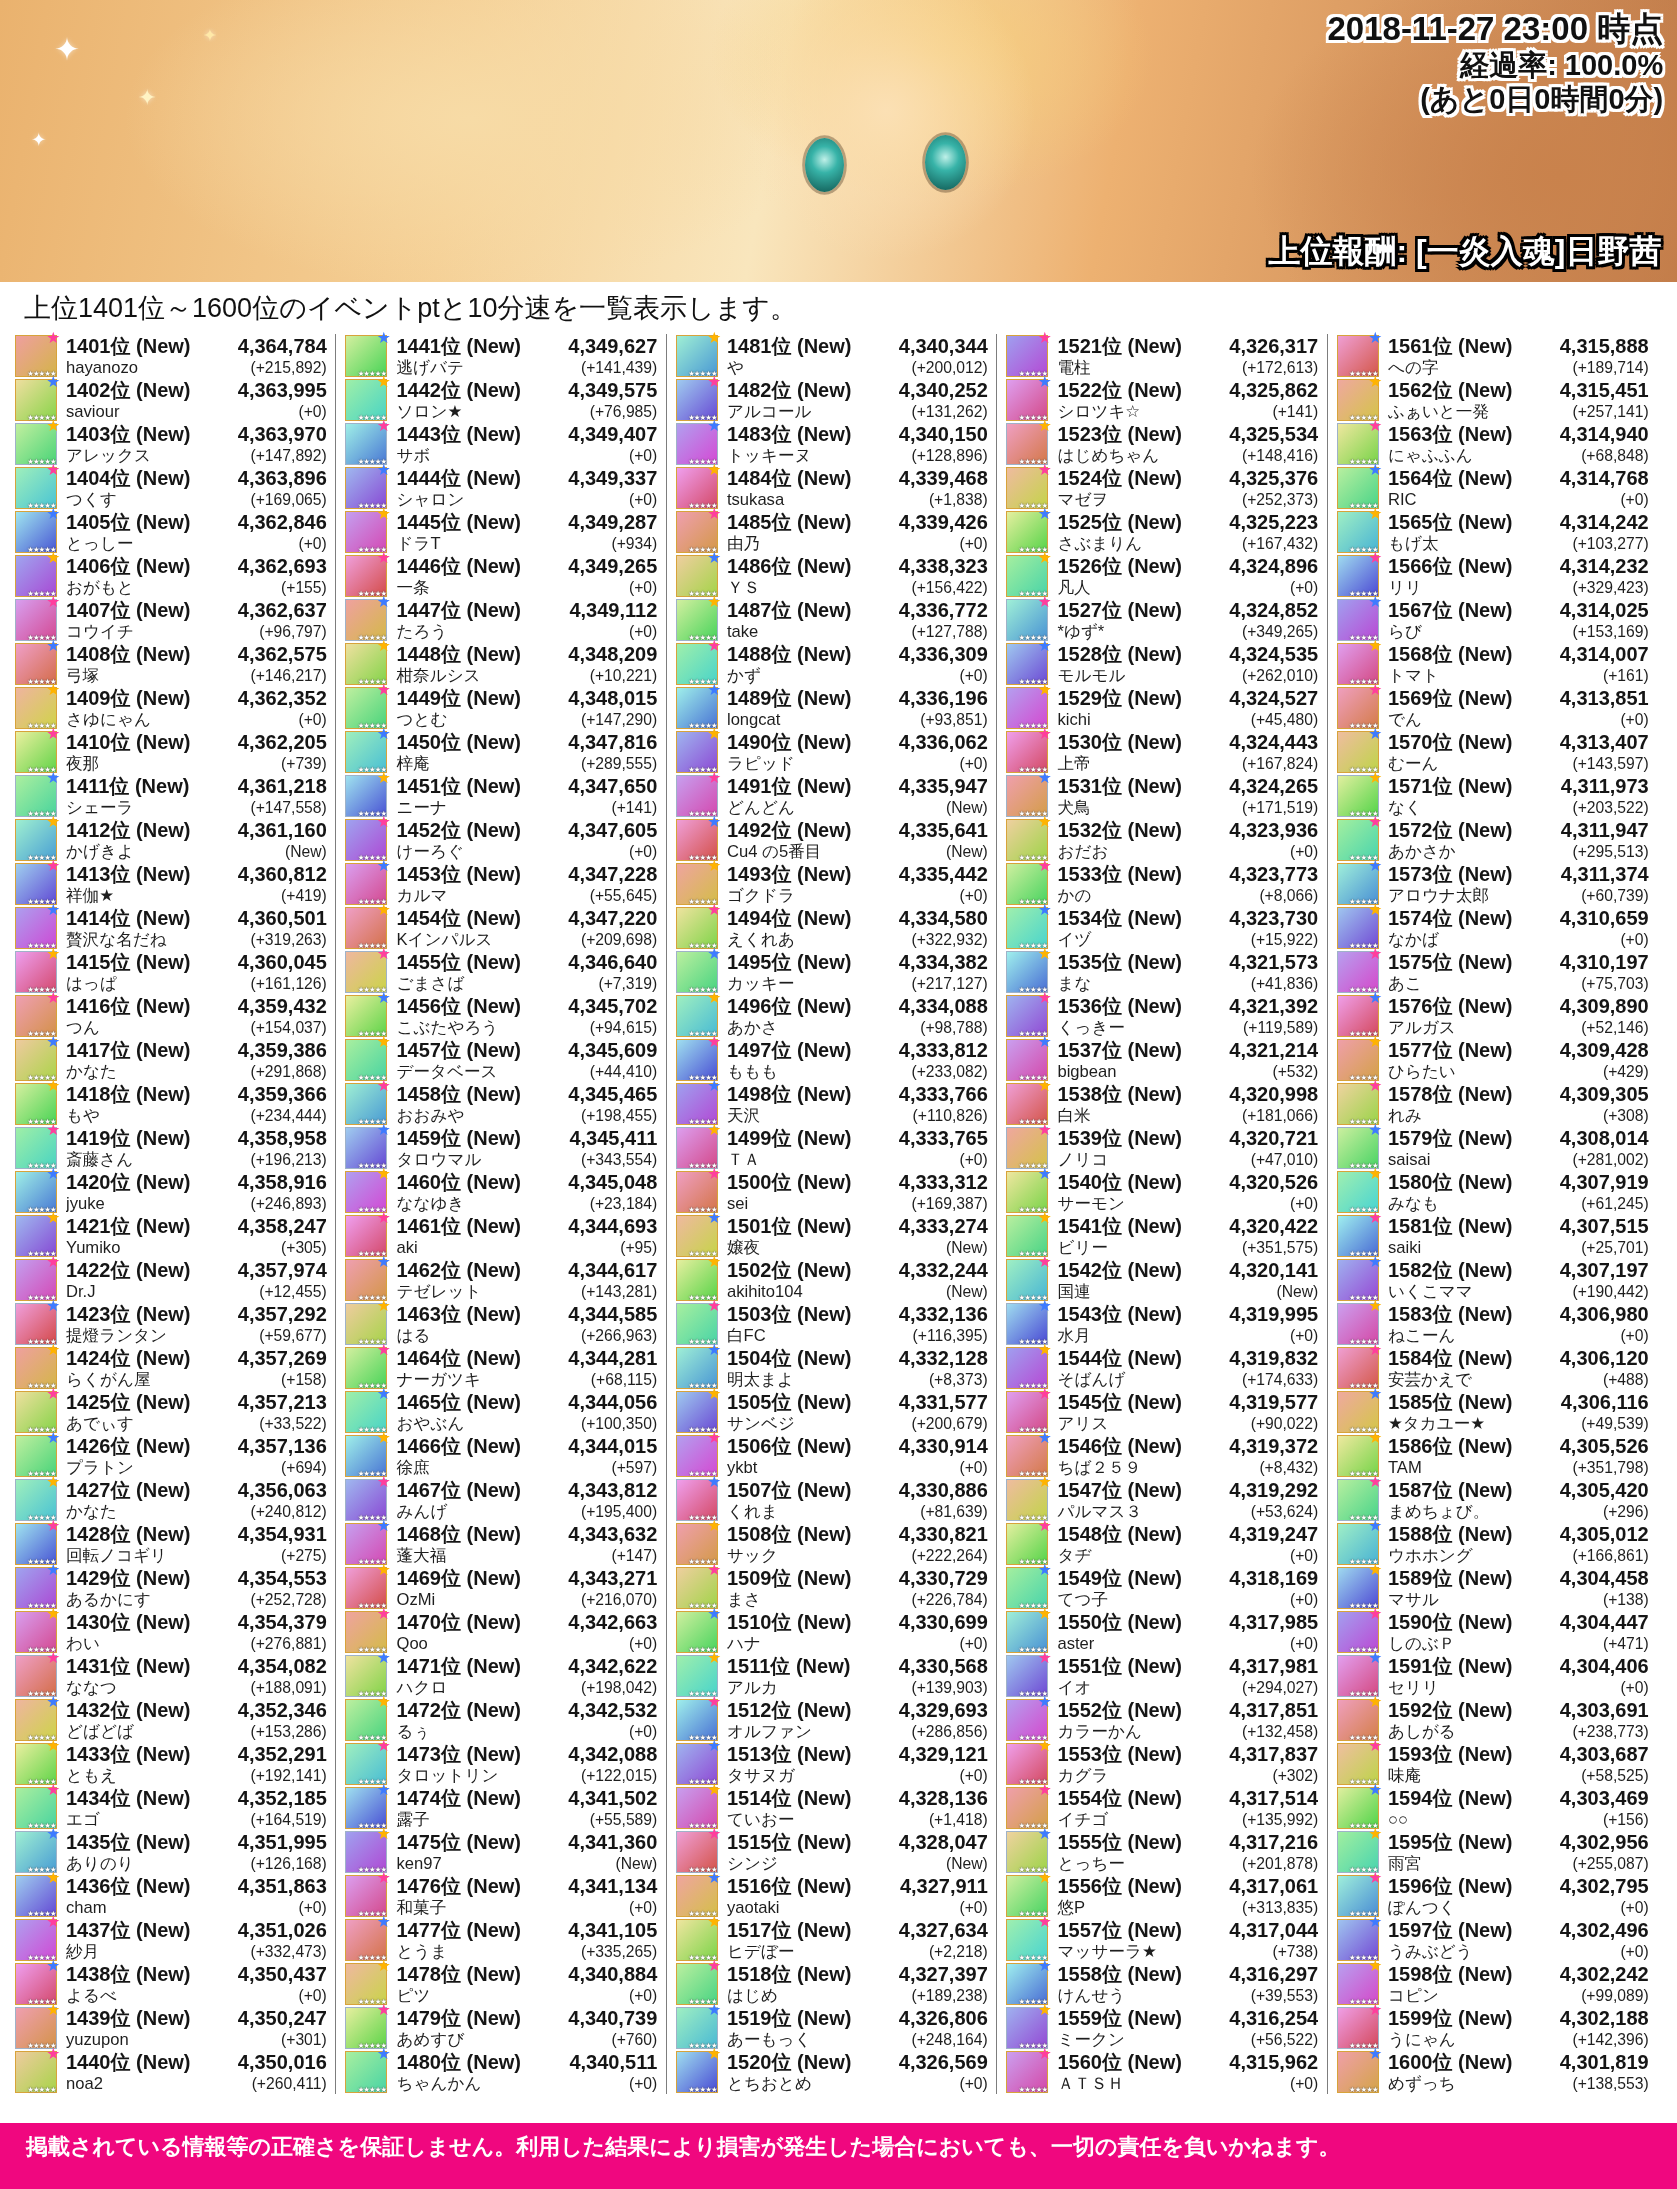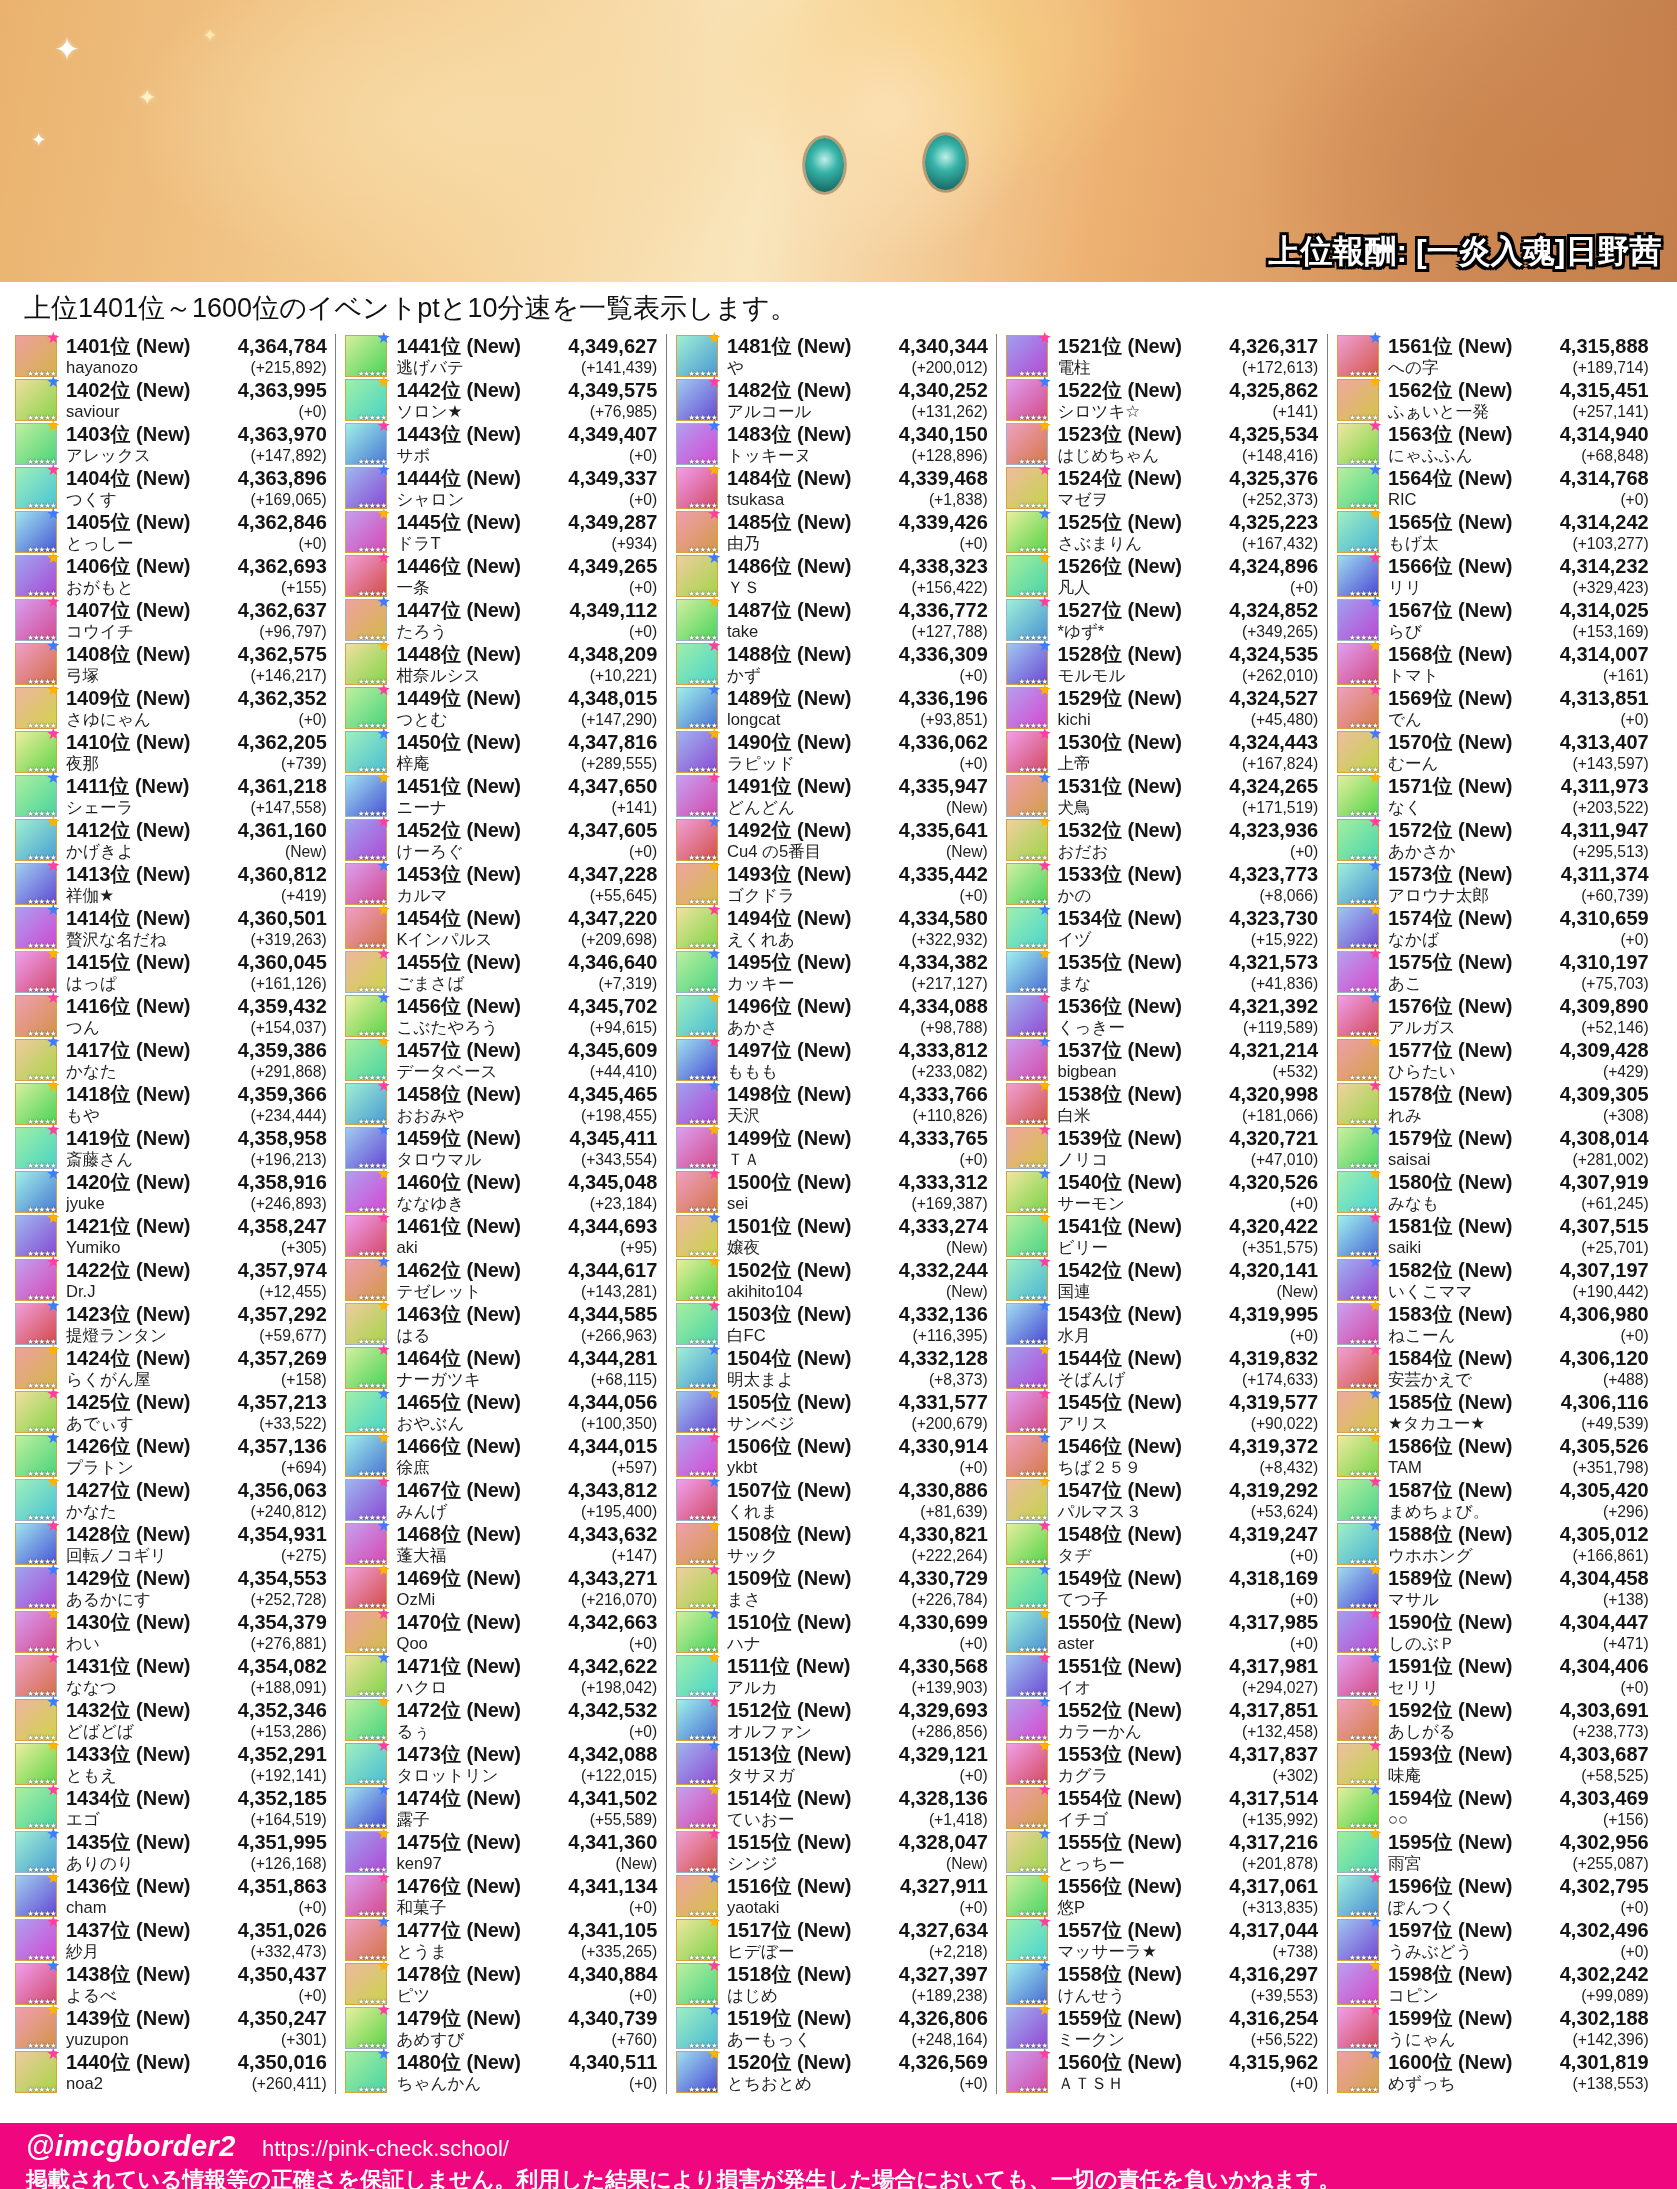--- a/index.html
+++ b/index.html
@@ -58,20 +58,25 @@
 <body>
 
 <div class="hero">
   <div class="eye l"></div>
   <div class="eye r"></div>
   <span class="sparkle" style="left:54px;top:31px;font-size:31px;">✦</span>
   <span class="sparkle" style="left:138px;top:85px;font-size:22px;color:#fff3c4;">✦</span>
   <span class="sparkle" style="left:31px;top:129px;font-size:18.5px;">✦</span>
   <span class="sparkle" style="left:203px;top:26px;font-size:16.6px;color:#ffe9a8;">✦</span>
 
+  <div class="hero-info">
+    <div class="l1 ow">2018-11-27 23:00 時点</div>
+    <div class="l2 ow">経過率: 100.0%</div>
+    <div class="l3 ow">(あと0日0時間0分)</div>
+  </div>
 
   <div class="hero-reward ob">上位報酬: [一炎入魂]日野茜</div>
 </div>
 
 <div class="subtitle">上位1401位～1600位のイベントptと10分速を一覧表示します。</div>
 
 <div class="cols">
   <div class="col">
       <div class="row">
         <div class="av" style="background: linear-gradient(135deg, rgb(239, 159, 159), rgb(212, 180, 73)); border-color: rgb(215, 163, 58);">
@@ -2878,19 +2883,15 @@
         </div>
         <div class="right">
           <div class="pt">4,301,819</div>
           <div class="delta">(+138,553)</div>
         </div>
       </div>
     </div>
 </div>
 
 <div class="footer" style="background: rgb(240, 7, 127);">
-  <div class="f1">
-    <span class="handle">@imcgborder2</span>
-    <span class="url">https://pink-check.school/</span>
-  </div>
   <div class="f2">掲載されている情報等の正確さを保証しません。利用した結果により損害が発生した場合においても、一切の責任を負いかねます。</div>
 </div>
 
 
 </body></html>

